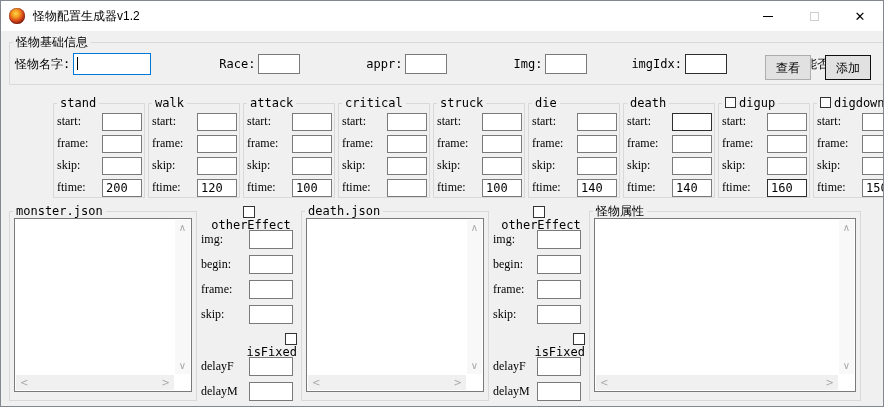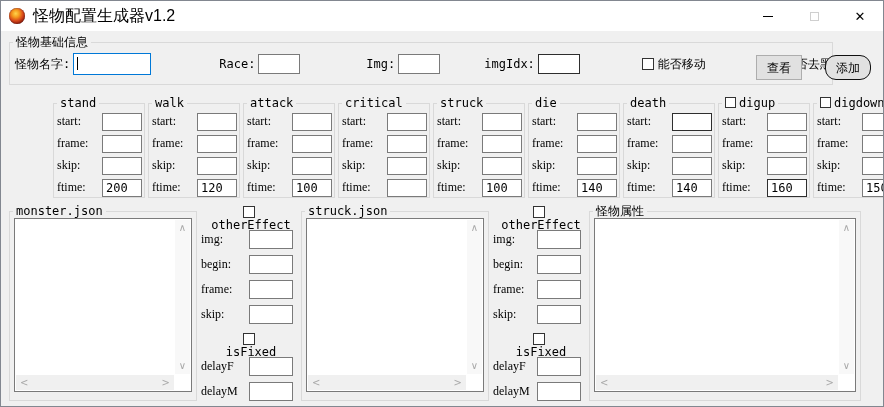--- a/index.html
+++ b/index.html
@@ -10,21 +10,21 @@
     font-family:"DejaVu Sans Mono","Liberation Mono",monospace;
     font-size:12px; color:#000; overflow:hidden;
   }
   
   .titlebar { height:30px; background:#ffffff; display:flex; align-items:center; }
   .app-icon {
     width:16px; height:16px; margin:0 8px 0 8px; border-radius:50%;
     background:radial-gradient(circle at 42% 35%, #ffd44d 0%, #f59b1e 26%, #d8481a 52%, #7c130a 78%, #42080a 100%);
     box-shadow:inset 0 0 1px #3a0a04;
   }
-  .title-text { font-family:"Liberation Sans","DejaVu Sans",sans-serif; font-size:16px; }
+  .title-text { font-family:"Liberation Sans","DejaVu Sans",sans-serif; font-size:12px; }
   .win-controls { margin-left:auto; display:flex; height:100%; }
   .win-btn { width:46px; height:100%; display:flex; align-items:center; justify-content:center; }
   .min-glyph { width:10px; height:1px; background:#000; display:block; }
   .max-glyph { width:9px; height:9px; border:1px solid #cfcfcf; display:block; }
   .close-glyph { font-family:"DejaVu Sans",sans-serif; font-size:13px; color:#000; line-height:1; }
   
   .content { padding:5px 0 0 8px; }
   fieldset.group { border:1px solid #d9d9d9; padding:0; margin:0; }
   fieldset.group legend { padding:0 3px; margin-left:3px; line-height:12px; }
   
@@ -43,26 +43,26 @@
     background-image:linear-gradient(#000,#000);
     background-repeat:no-repeat; background-position:3px 3px; background-size:1px 13px;
   }
   .name-input { width:78px; height:22px; }
   .bfield.gap-lg { margin-right:24px; }
   .bfield.gap-md { margin-right:22px; }
   .cbrow { display:flex; align-items:center; white-space:nowrap; }
   .cb { width:12px; height:12px; border:1px solid #333; background:#fff; display:inline-block; flex:none; }
   .cblabel { margin-left:4px; }
   .bcheck { margin-left:18px; }
-  .row1-buttons { position:absolute; right:12px; top:19px; display:flex; gap:23px; }
+  .row1-buttons { position:absolute; right:12px; top:19px; display:flex; gap:14px; }
   .btn {
     width:46px; height:25px; background:#e1e1e1; border:1px solid #adadad;
     font-family:inherit; font-size:12px; padding:0; line-height:1;
   }
-  .btn.primary { border-color:#101010;border-radius:11px; }
+  .btn.primary { border-color:#101010; }
   
   .anim-row { display:flex; gap:3px; margin-bottom:7px;margin-left:44px; }
   .anim-group { width:92px; height:101px; flex:none; }
   .anim-group legend { white-space:nowrap; }
   .anim-rows { padding:2px 0 0 3px; }
   .frow { display:flex; align-items:center; height:21px; margin-bottom:1px; }
   .flabel { white-space:nowrap;font-family:Liberation Serif, serif; }
   .frow .flabel { width:45px; }
   .frow .tin { width:40px; height:18px; }
   .legend-cb { width:11px; height:11px; vertical-align:-1px; margin-right:3px; }
@@ -79,21 +79,21 @@
   .hscroll { position:absolute; left:1px; right:17px; bottom:1px; height:15px; background:#f0f0f0;
              display:flex; justify-content:space-between; align-items:center;
              color:#a8a8a8; font-size:10px; padding:0 4px; }
   .sarr { font-family:"DejaVu Sans",sans-serif; }
   
   .effect-panel { width:96px; flex:none; padding-top:1px; }
   .effect-panel.p2 { width:92px; }
   .effect-panel .cbrow { height:16px; margin-bottom:7px;flex-direction:column; }
   .erow { display:flex; justify-content:space-between; align-items:center; height:20px; margin-bottom:5px; padding-right:4px; }
   .erow .tin { width:44px; height:19px; flex:none; }
-  .fixedrow { margin-top:9px; }
+  .fixedrow { margin-top:9px;align-items:flex-end; }
 </style>
 </head>
 <body>
 
 <div class="window">
 
   <div class="titlebar">
     <div class="app-icon"></div>
     <span class="title-text">怪物配置生成器v1.2</span>
     <div class="win-controls">
@@ -116,20 +116,24 @@
         <legend>怪物基础信息</legend>
         <div class="bfields">
           <div class="bfield gap-lg">
             <span class="blabel">怪物名字:</span>
             <input class="tin name-input focused" value="" style="">
           </div>
           <div class="bfield gap-md">
             <span class="blabel">Race:</span>
             <input class="tin" value="" style="">
           </div>
+          <div class="bfield gap-md">
+            <span class="blabel">appr:</span>
+            <input class="tin" value="" style="">
+          </div>
           <div class="bfield">
             <span class="blabel">Img:</span>
             <input class="tin" value="" style="">
           </div>
           <div class="bfield">
             <span class="blabel">imgIdx:</span>
             <input class="tin dark" value="" style="">
           </div>
           <div class="cbrow bcheck">
             <span class="cb"></span>
@@ -403,21 +407,21 @@
             <span class="flabel">delayF</span>
             <input class="tin" value="" style="">
           </div>
         <div class="erow">
             <span class="flabel">delayM</span>
             <input class="tin" value="" style="">
           </div>
       </div>
 
       <fieldset class="group tgroup fj">
-        <legend>struck.json</legend>
+        <legend>death.json</legend>
         <div class="tbox">
           <div class="tcontent"></div>
           <div class="vscroll">
               <span class="sarr">∧</span>
               <span class="sarr">∨</span>
             </div>
           <div class="hscroll">
               <span class="sarr">&lt;</span>
               <span class="sarr">&gt;</span>
             </div>

